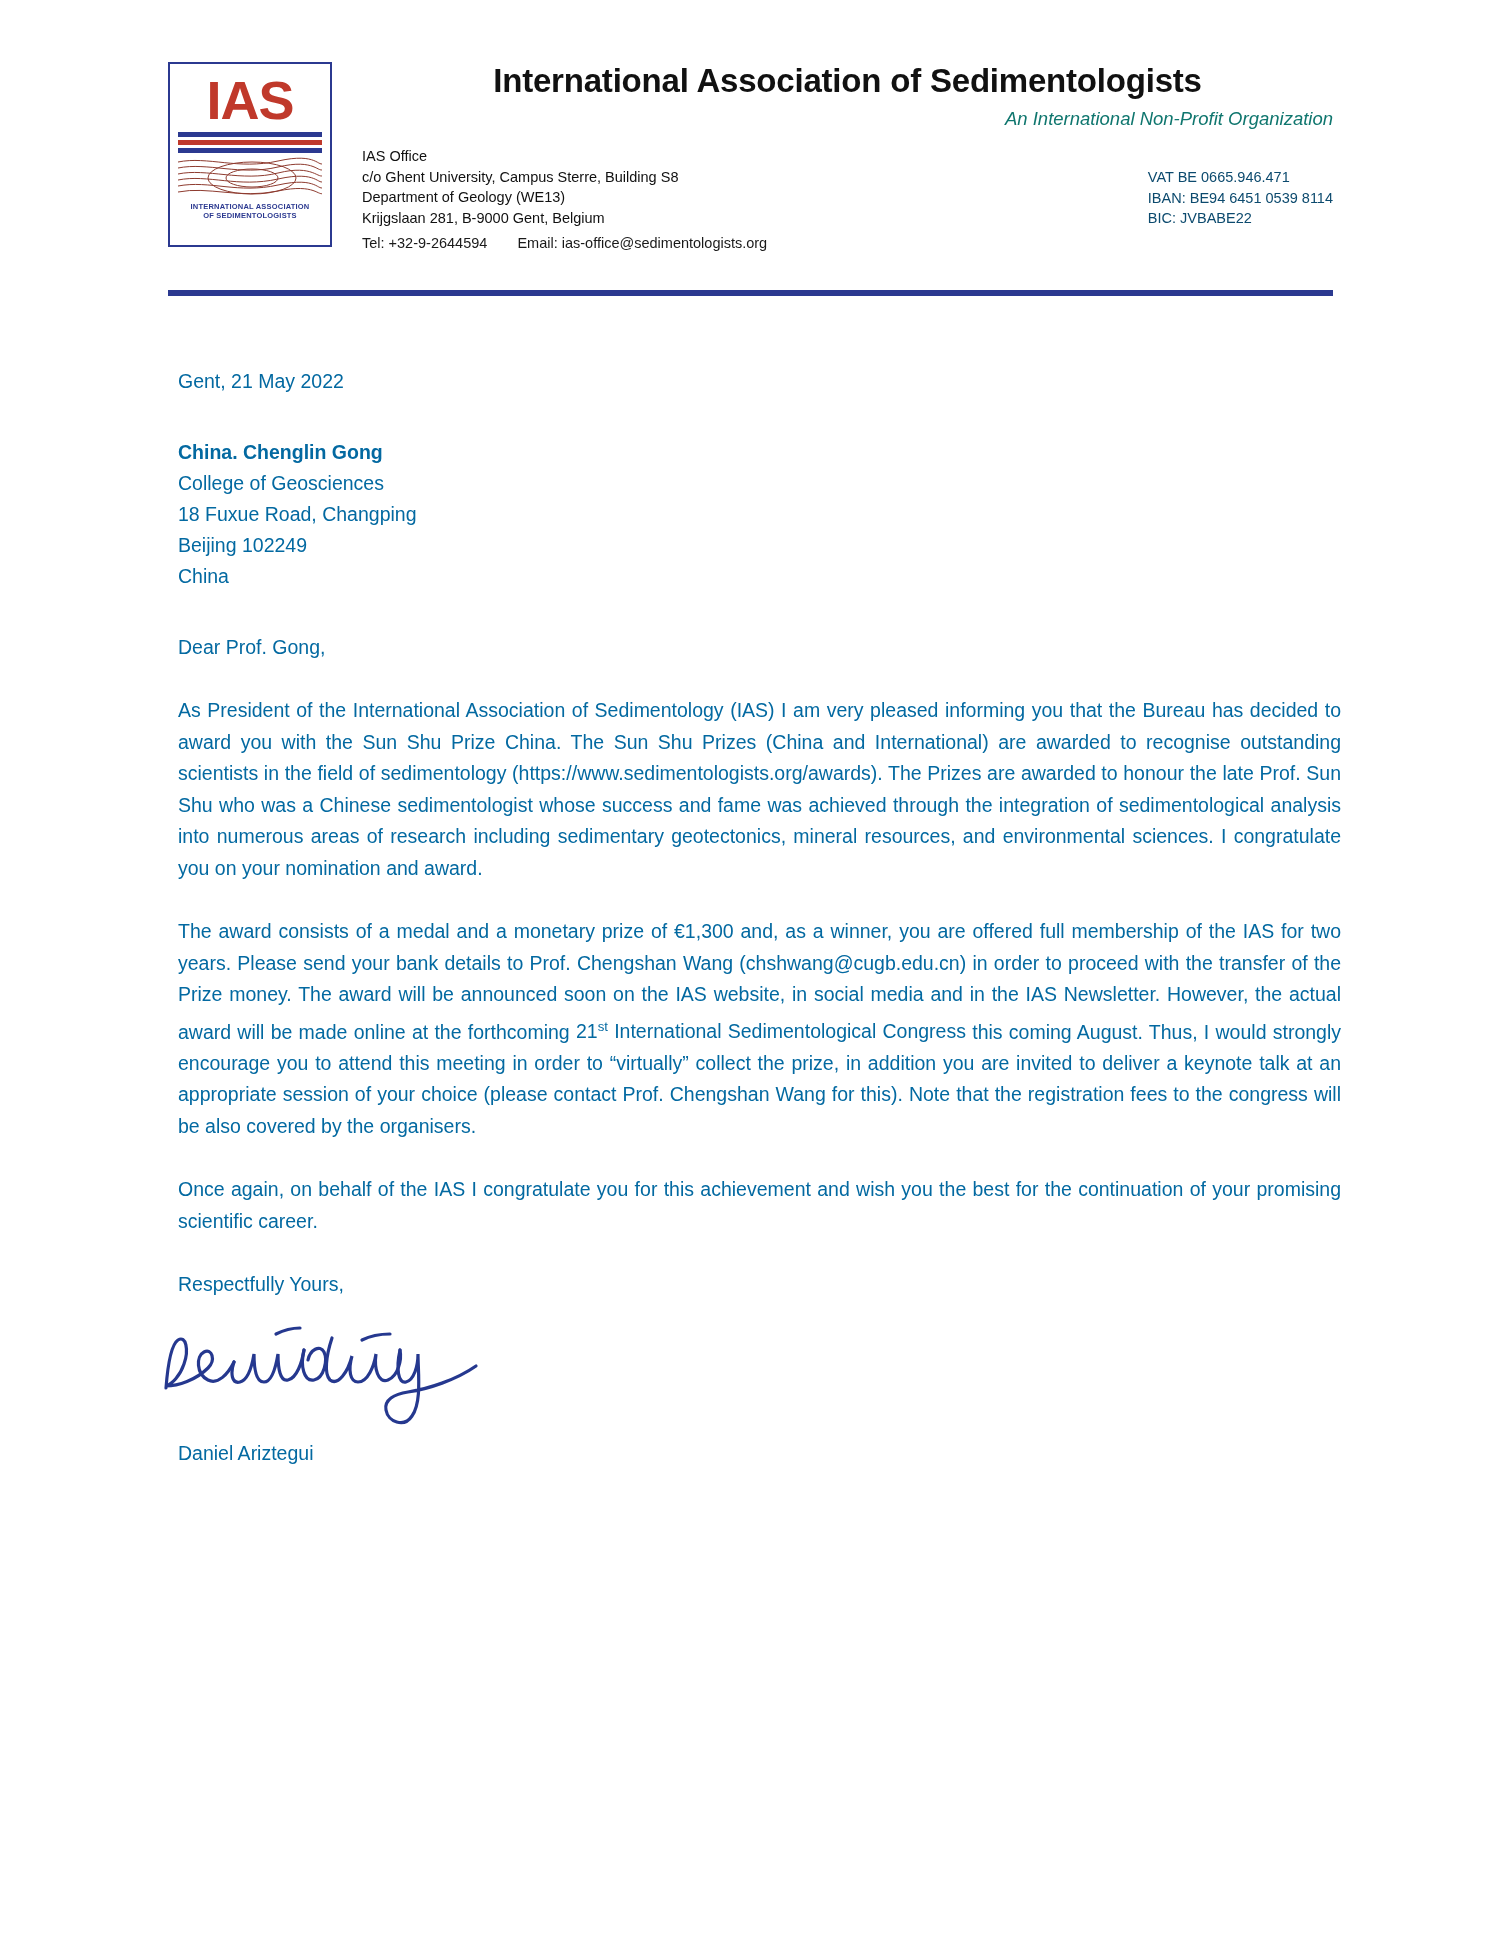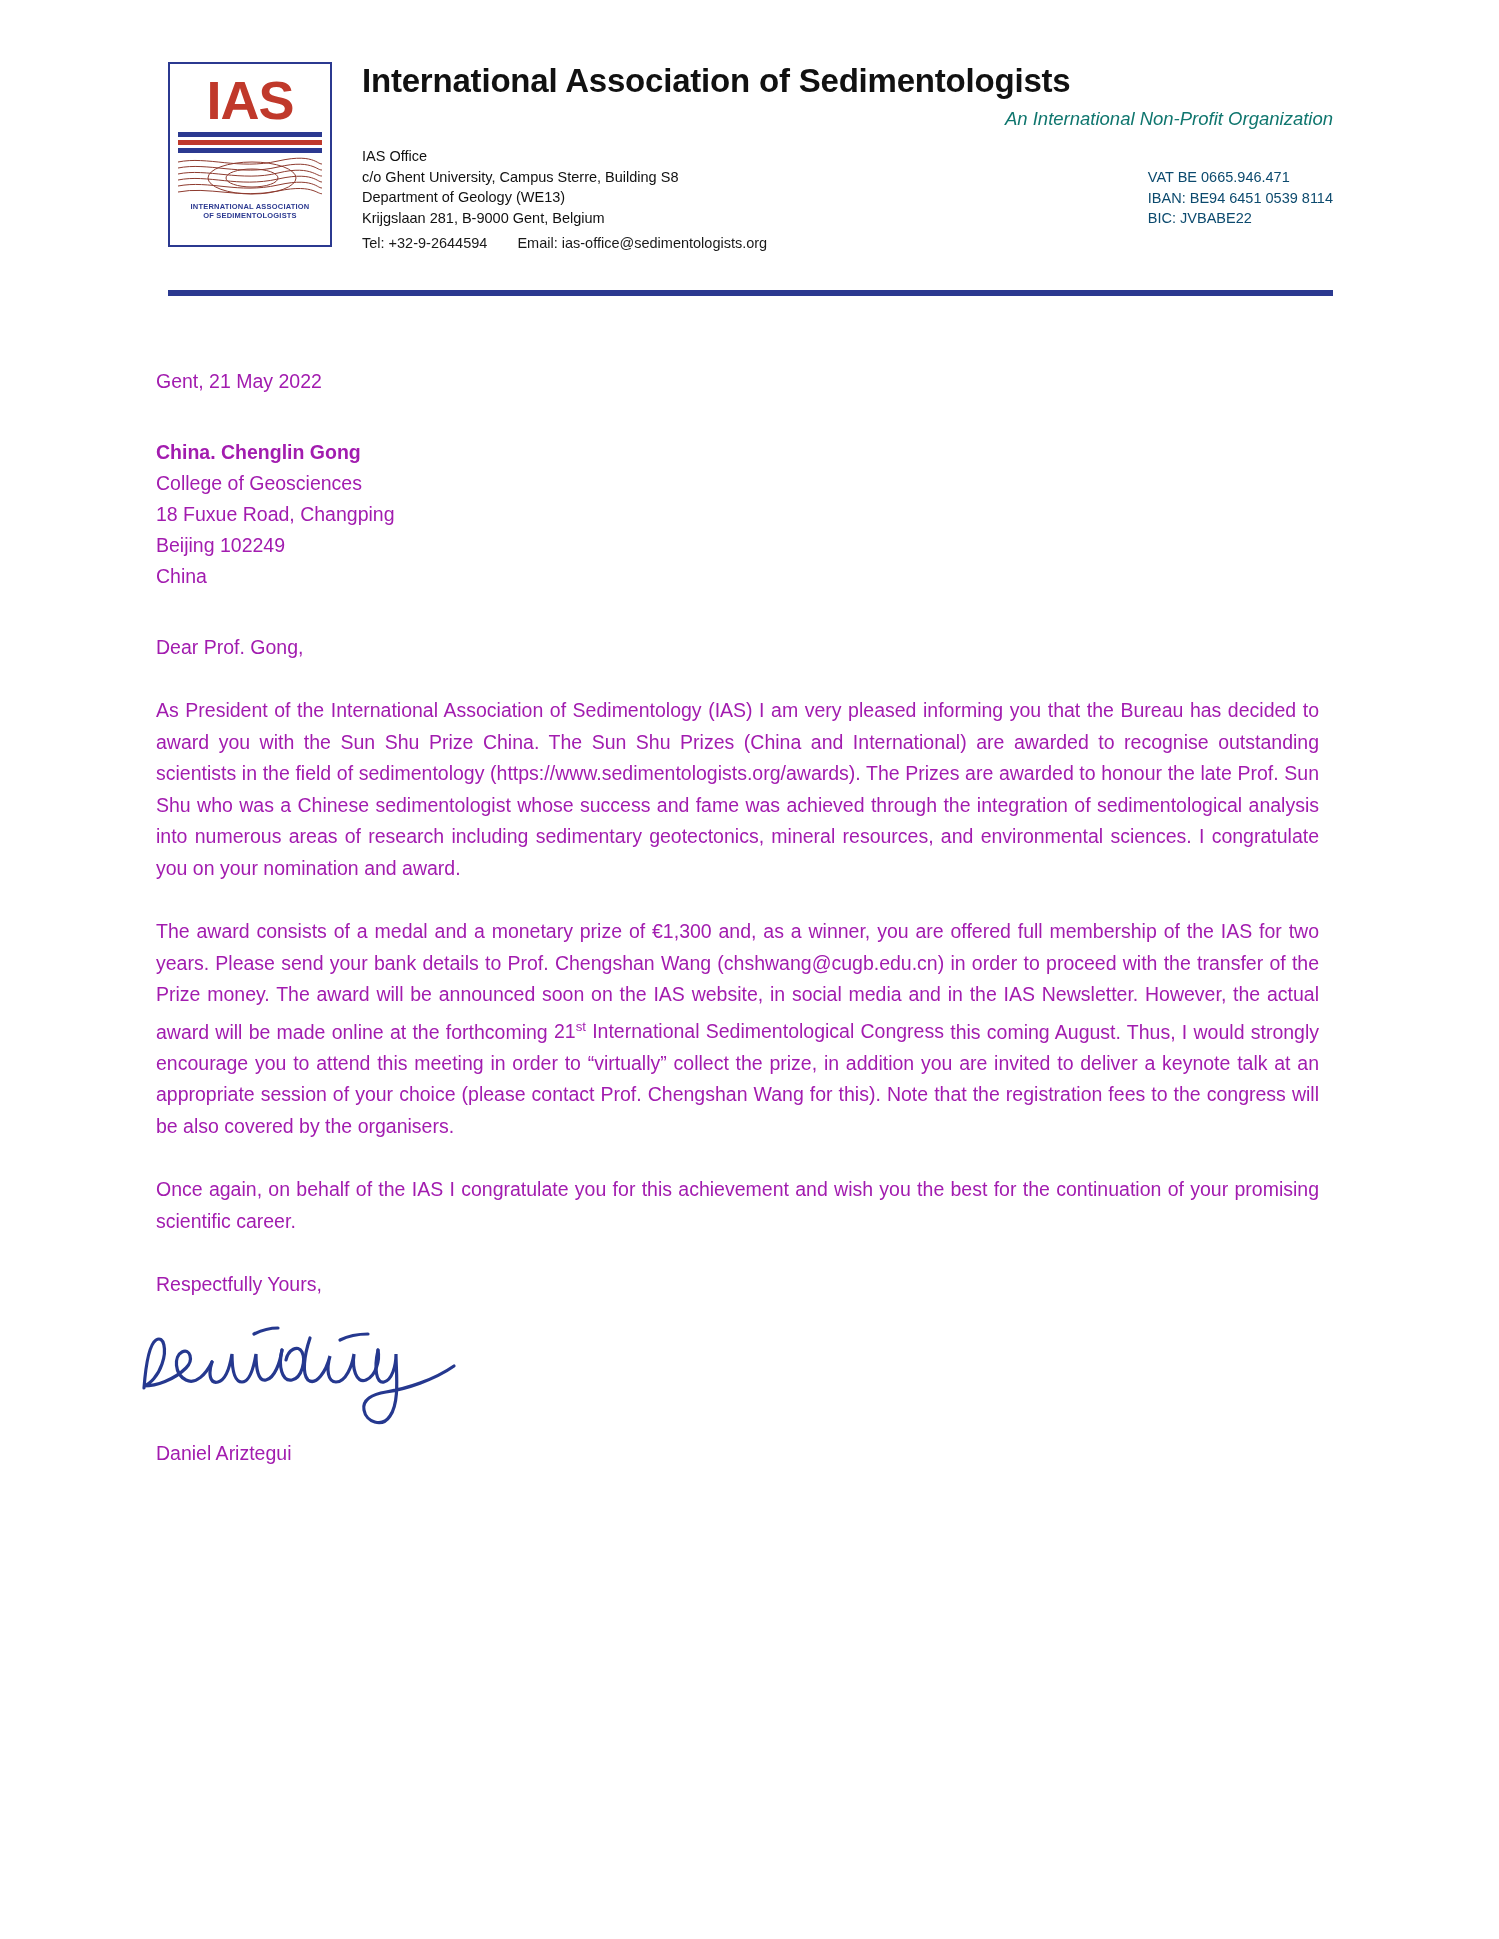--- a/index.html
+++ b/index.html
@@ -80,21 +80,21 @@
   .lh-right {
     margin-left: 30px;
     flex: 1 1 auto;
   }
   .org-title {
     font-family: "Liberation Sans", sans-serif;
     font-weight: bold;
     font-size: 33px;
     line-height: 38px;
     color: #111111;
-    text-align: left;
+    text-align: center;
     letter-spacing: -0.2px;
   }
   .org-sub {
     font-size: 18.5px;
     font-style: italic;
     text-align: right;
     color: #0f766e;
     margin-top: 8px;
   }
   .addr-block {
@@ -128,26 +128,26 @@
     left: 168px;
     top: 290px;
     width: 1165px;
     height: 6px;
     background: #2b3990;
   }
 
   
   .body-wrap {
     position: absolute;
-    left: 156px;
+    left: 178px;
     top: 368px;
     width: 1163px;
     font-size: 19.5px;
     line-height: 27px;
-    color: #a21caf;
+    color: #0369a1;
   }
   .date-line {
     font-size: 19.5px;
     margin-bottom: 42px;
   }
   .recipient {
     margin-bottom: 42px;
   }
   .recipient div {
     line-height: 31px;

